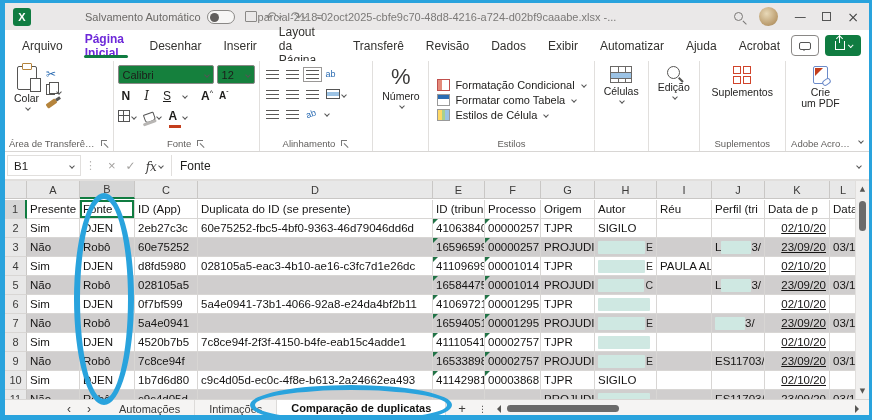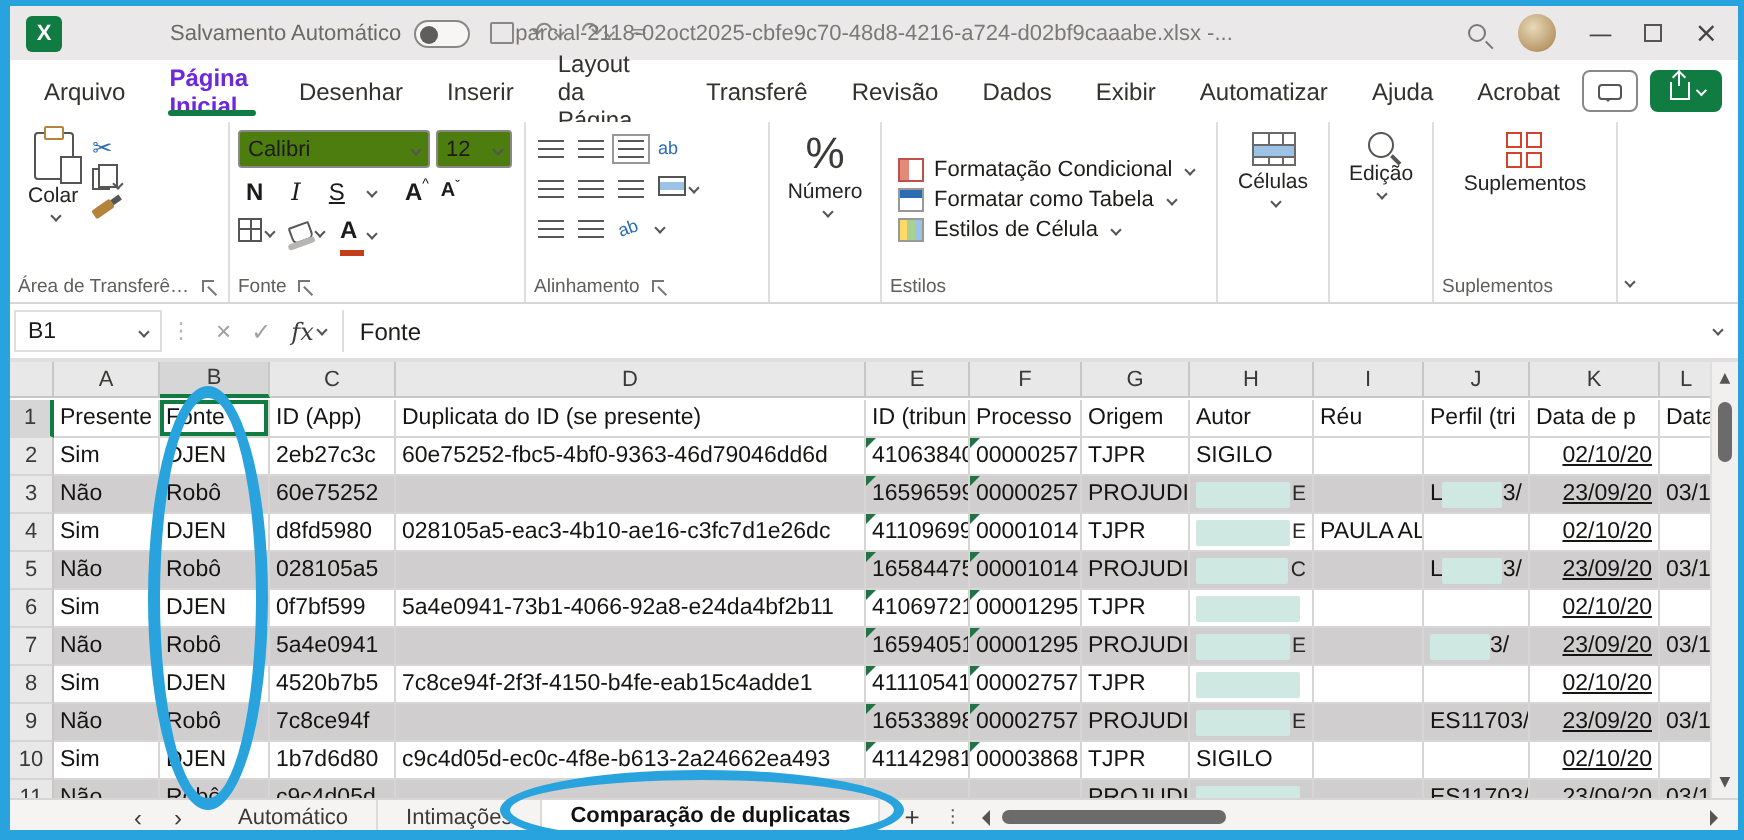--- a/index.html
+++ b/index.html
@@ -44,37 +44,37 @@
   .share-btn { width:36px; height:21px; background:#107c41; border-radius:4px; display:flex; align-items:center; justify-content:center; gap:3px; color:#fff; }
   .share-glyph { width:10px; height:9px; border:1.2px solid #fff; border-top:none; position:relative; }
   .share-glyph::before { content:""; position:absolute; left:3.2px; top:-5px; width:1.2px; height:7px; background:#fff; }
   .share-glyph::after { content:""; position:absolute; left:1.3px; top:-5px; width:4px; height:4px; border-top:1.2px solid #fff; border-left:1.2px solid #fff; transform:rotate(45deg); }
   .cvw { display:inline-block; width:4px; height:4px; border-right:1.2px solid #fff; border-bottom:1.2px solid #fff; transform:rotate(45deg) translateY(-1px); }
 
   
   .ribbon { position:absolute; left:5px; right:3px; top:61px; height:91px; background:#fff; border-bottom:1px solid #d8d6d4; display:flex; }
   .grp { display:flex; flex-direction:column; border-right:1px solid #e1dfdd; padding:3px 4px 0; }
   .grp-body { flex:1; display:flex; }
-  .grp-label { height:16px; font-size:9.5px; color:#605e5c; display:flex; align-items:center; gap:5px; white-space:nowrap; }
+  .grp-label { height:16px; font-size:9.5px; color:#605e5c; display:flex; align-items:center; justify-content:center; gap:5px; white-space:nowrap; }
   .dlg { position:relative; width:9px; height:9px; display:inline-block; }
   .dlg::before { content:""; position:absolute; left:1px; top:1px; width:5px; height:5px; border-left:1px solid #777; border-top:1px solid #777; }
   .dlg::after { content:""; position:absolute; right:0; bottom:1px; width:6px; height:1.2px; background:#777; transform:rotate(45deg); }
   .cv { display:inline-block; width:4px; height:4px; border-right:1.1px solid #555; border-bottom:1.1px solid #555; transform:rotate(45deg); margin-left:2px; vertical-align:middle; }
   .bigbtn { display:flex; flex-direction:column; align-items:center; justify-content:flex-start; font-size:10.5px; color:#252423; gap:2px; padding:2px 5px; }
   .clipboard { width:20px; height:24px; border:1.4px solid #565553; border-radius:2px; position:relative; background:#fff; }
   .clipboard::before { content:""; position:absolute; left:4px; top:-4px; width:8px; height:5px; border:1.4px solid #b5843c; background:#fff; border-radius:1px; }
   .clipboard::after { content:""; position:absolute; right:-5px; bottom:-3px; width:9px; height:12px; border:1.2px solid #565553; background:#fff; }
   .clip-col { display:flex; flex-direction:column; gap:4px; padding:4px 2px; font-size:11px; color:#444; }
   .scissors { font-family:"DejaVu Sans",sans-serif; color:#2b6cb3; font-size:12px; line-height:1; }
   .copy-ico { width:9px; height:11px; border:1.1px solid #565553; position:relative; background:#fff; display:inline-block; }
   .copy-ico::after { content:""; position:absolute; left:2px; top:-3px; width:8px; height:10px; border:1.1px solid #565553; background:#fff; }
   .brush { width:11px; height:5px; background:#b5843c; border-radius:1px; position:relative; transform:rotate(-35deg); display:inline-block; }
   .brush::after { content:""; position:absolute; right:-5px; top:1px; width:5px; height:3px; background:#565553; }
   .fontrow { display:flex; align-items:center; gap:3px; height:21px; }
-  .combo { border:1px solid #8a8886; border-radius:2px; height:19px; display:flex; align-items:center; justify-content:space-between; padding:0 4px; font-size:11px; color:#1d1c1a; background:#4d7c0f; }
+  .combo { border:1px solid #8a8886; border-radius:2px; height:19px; display:flex; align-items:center; justify-content:space-between; padding:0 4px; font-size:11px; color:#1d1c1a; background:#15803d; }
   .fmt { font-size:12px; color:#1d1c1a; padding:0 4px; }
   .ff { display:flex; align-items:center; }
   .fc-a { font-weight:bold; font-size:12px; line-height:10px; color:#1d1c1a; display:inline-block; }
   .redbar { display:block; width:12px; height:3px; background:#c43e1c; margin-top:1px; }
   .grid-ico { width:12px; height:12px; border:1px solid #555; background:linear-gradient(#555,#555) center/100% 1px no-repeat, linear-gradient(#555,#555) center/1px 100% no-repeat; display:inline-block; }
   .bucket { width:11px; height:9px; border:1.2px solid #555; border-radius:1px 1px 3px 3px; position:relative; transform:rotate(-20deg); display:inline-block; background:#fff; }
   .bucket::after { content:""; position:absolute; left:-4px; bottom:-3px; width:14px; height:3px; background:#b8b6b4; border-radius:2px; }
   .alrow { display:flex; align-items:center; gap:7px; height:20px; padding-left:2px; }
   .ln { width:13px; height:9px; background:repeating-linear-gradient(to bottom,#5a5856 0 1.2px,transparent 1.2px 4px); display:inline-block; }
   .ln.sel { outline:1px solid #9a9896; outline-offset:2px; }
@@ -369,20 +369,32 @@
               <span></span>
             </span>
           <span>Suplementos</span>
         </div>
       </div>
       <div class="grp-label">
           <span>Suplementos</span>
         </div>
     </div>
 
+    <div class="grp" style="width:74px;border-right:none;">
+      <div class="grp-body" style="justify-content:center;">
+        <div class="bigbtn">
+          <span class="pdf-ico"></span>
+          <span>Crie</span>
+          <span style="margin-top:-3px;">um PDF</span>
+        </div>
+      </div>
+      <div class="grp-label">
+          <span>Adobe Acro…</span>
+        </div>
+    </div>
 
     <div class="ribbon-collapse">
         <span class="cv"></span>
       </div>
   </div>
 
   <div class="formulabar">
     <span class="namebox">
         <span>B1</span>
         <span class="cv"></span>
@@ -594,21 +606,21 @@
     <span class="thumb"></span>
     <span class="arr down">▼</span>
   </div>
 
   <div class="tabbar">
     <span class="tab-nav">
       <span>‹</span>
       <span>›</span>
     </span>
     <span id="sheet-tabs">
-        <span class="stab">Automático</span>
+        <span class="stab">Automações</span>
         <span class="stab">Intimações</span>
         <span class="stab active">Comparação de duplicatas</span>
       </span>
     <span class="tab-add">+</span>
     <span class="hscroll">
       <span class="hs-dots">⋮</span>
       <span class="hs-arr left"></span>
       <span class="hs-track">
           <span class="hs-thumb"></span>
         </span>

